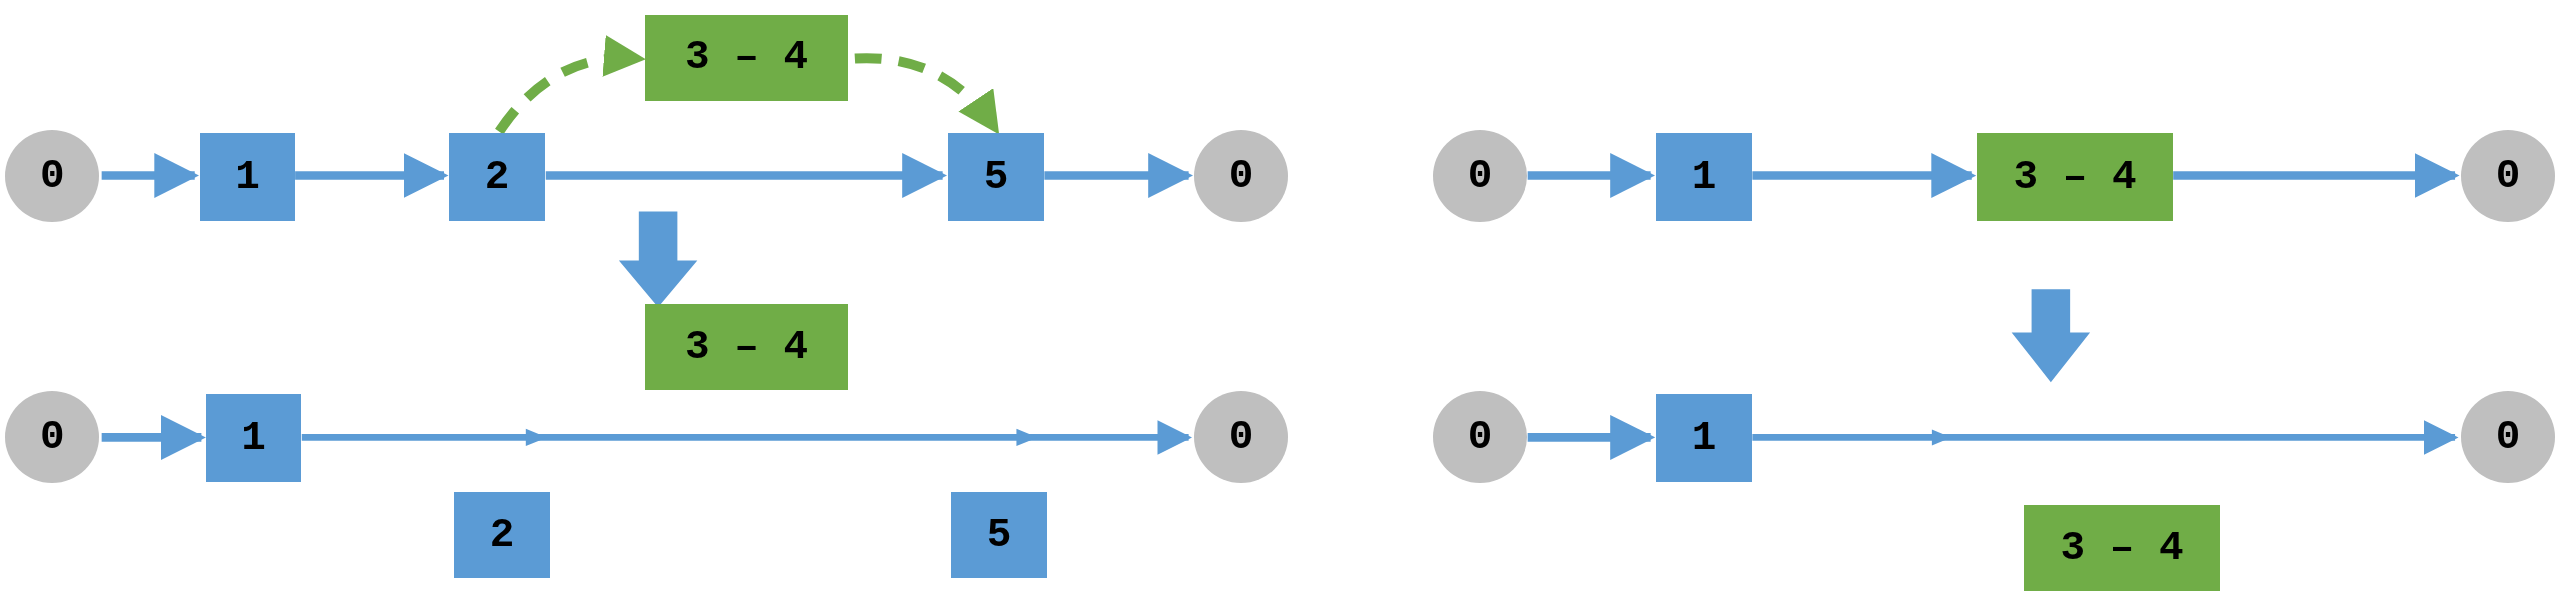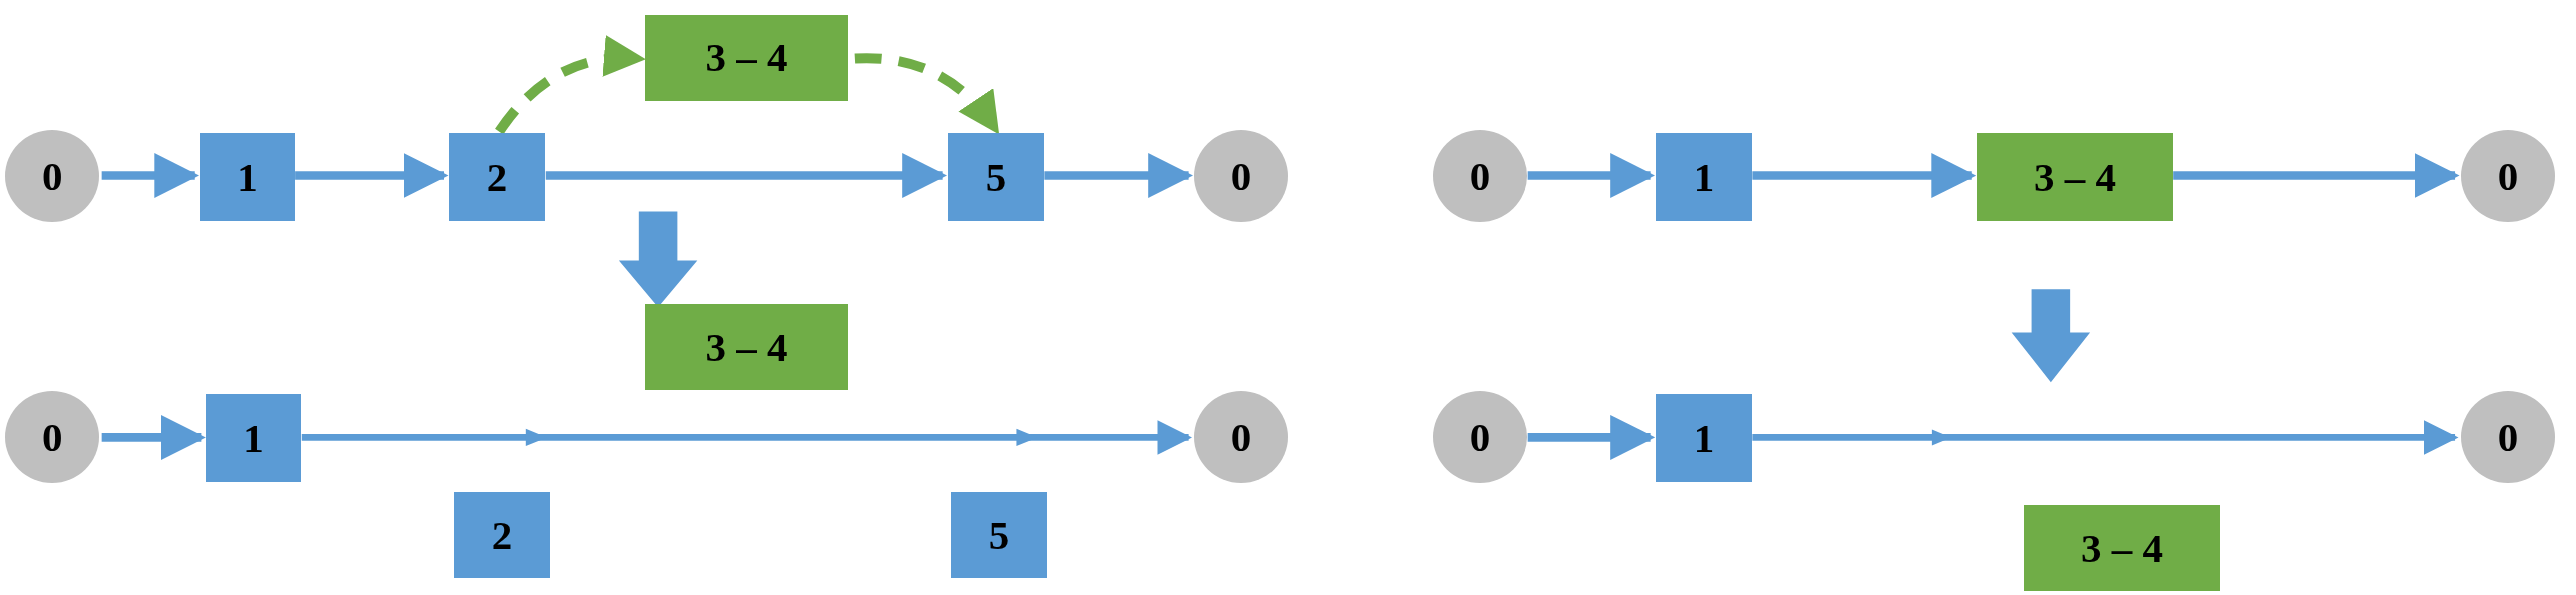--- a/index.html
+++ b/index.html
@@ -25,21 +25,21 @@
     top: 0;
     width: 2576px;
     height: 595px;
   }
   .node {
     position: absolute;
     display: flex;
     align-items: center;
     justify-content: center;
     color: #000000;
-    font-family: Liberation Serif, serif;
+    font-family: Liberation Mono, monospace;
     font-weight: bold;
     line-height: 1;
     user-select: none;
     text-align: center;
   }
   .node-rect-blue {
     background: #5b9bd5;
   }
   .node-rect-green {
     background: #70ad47;

